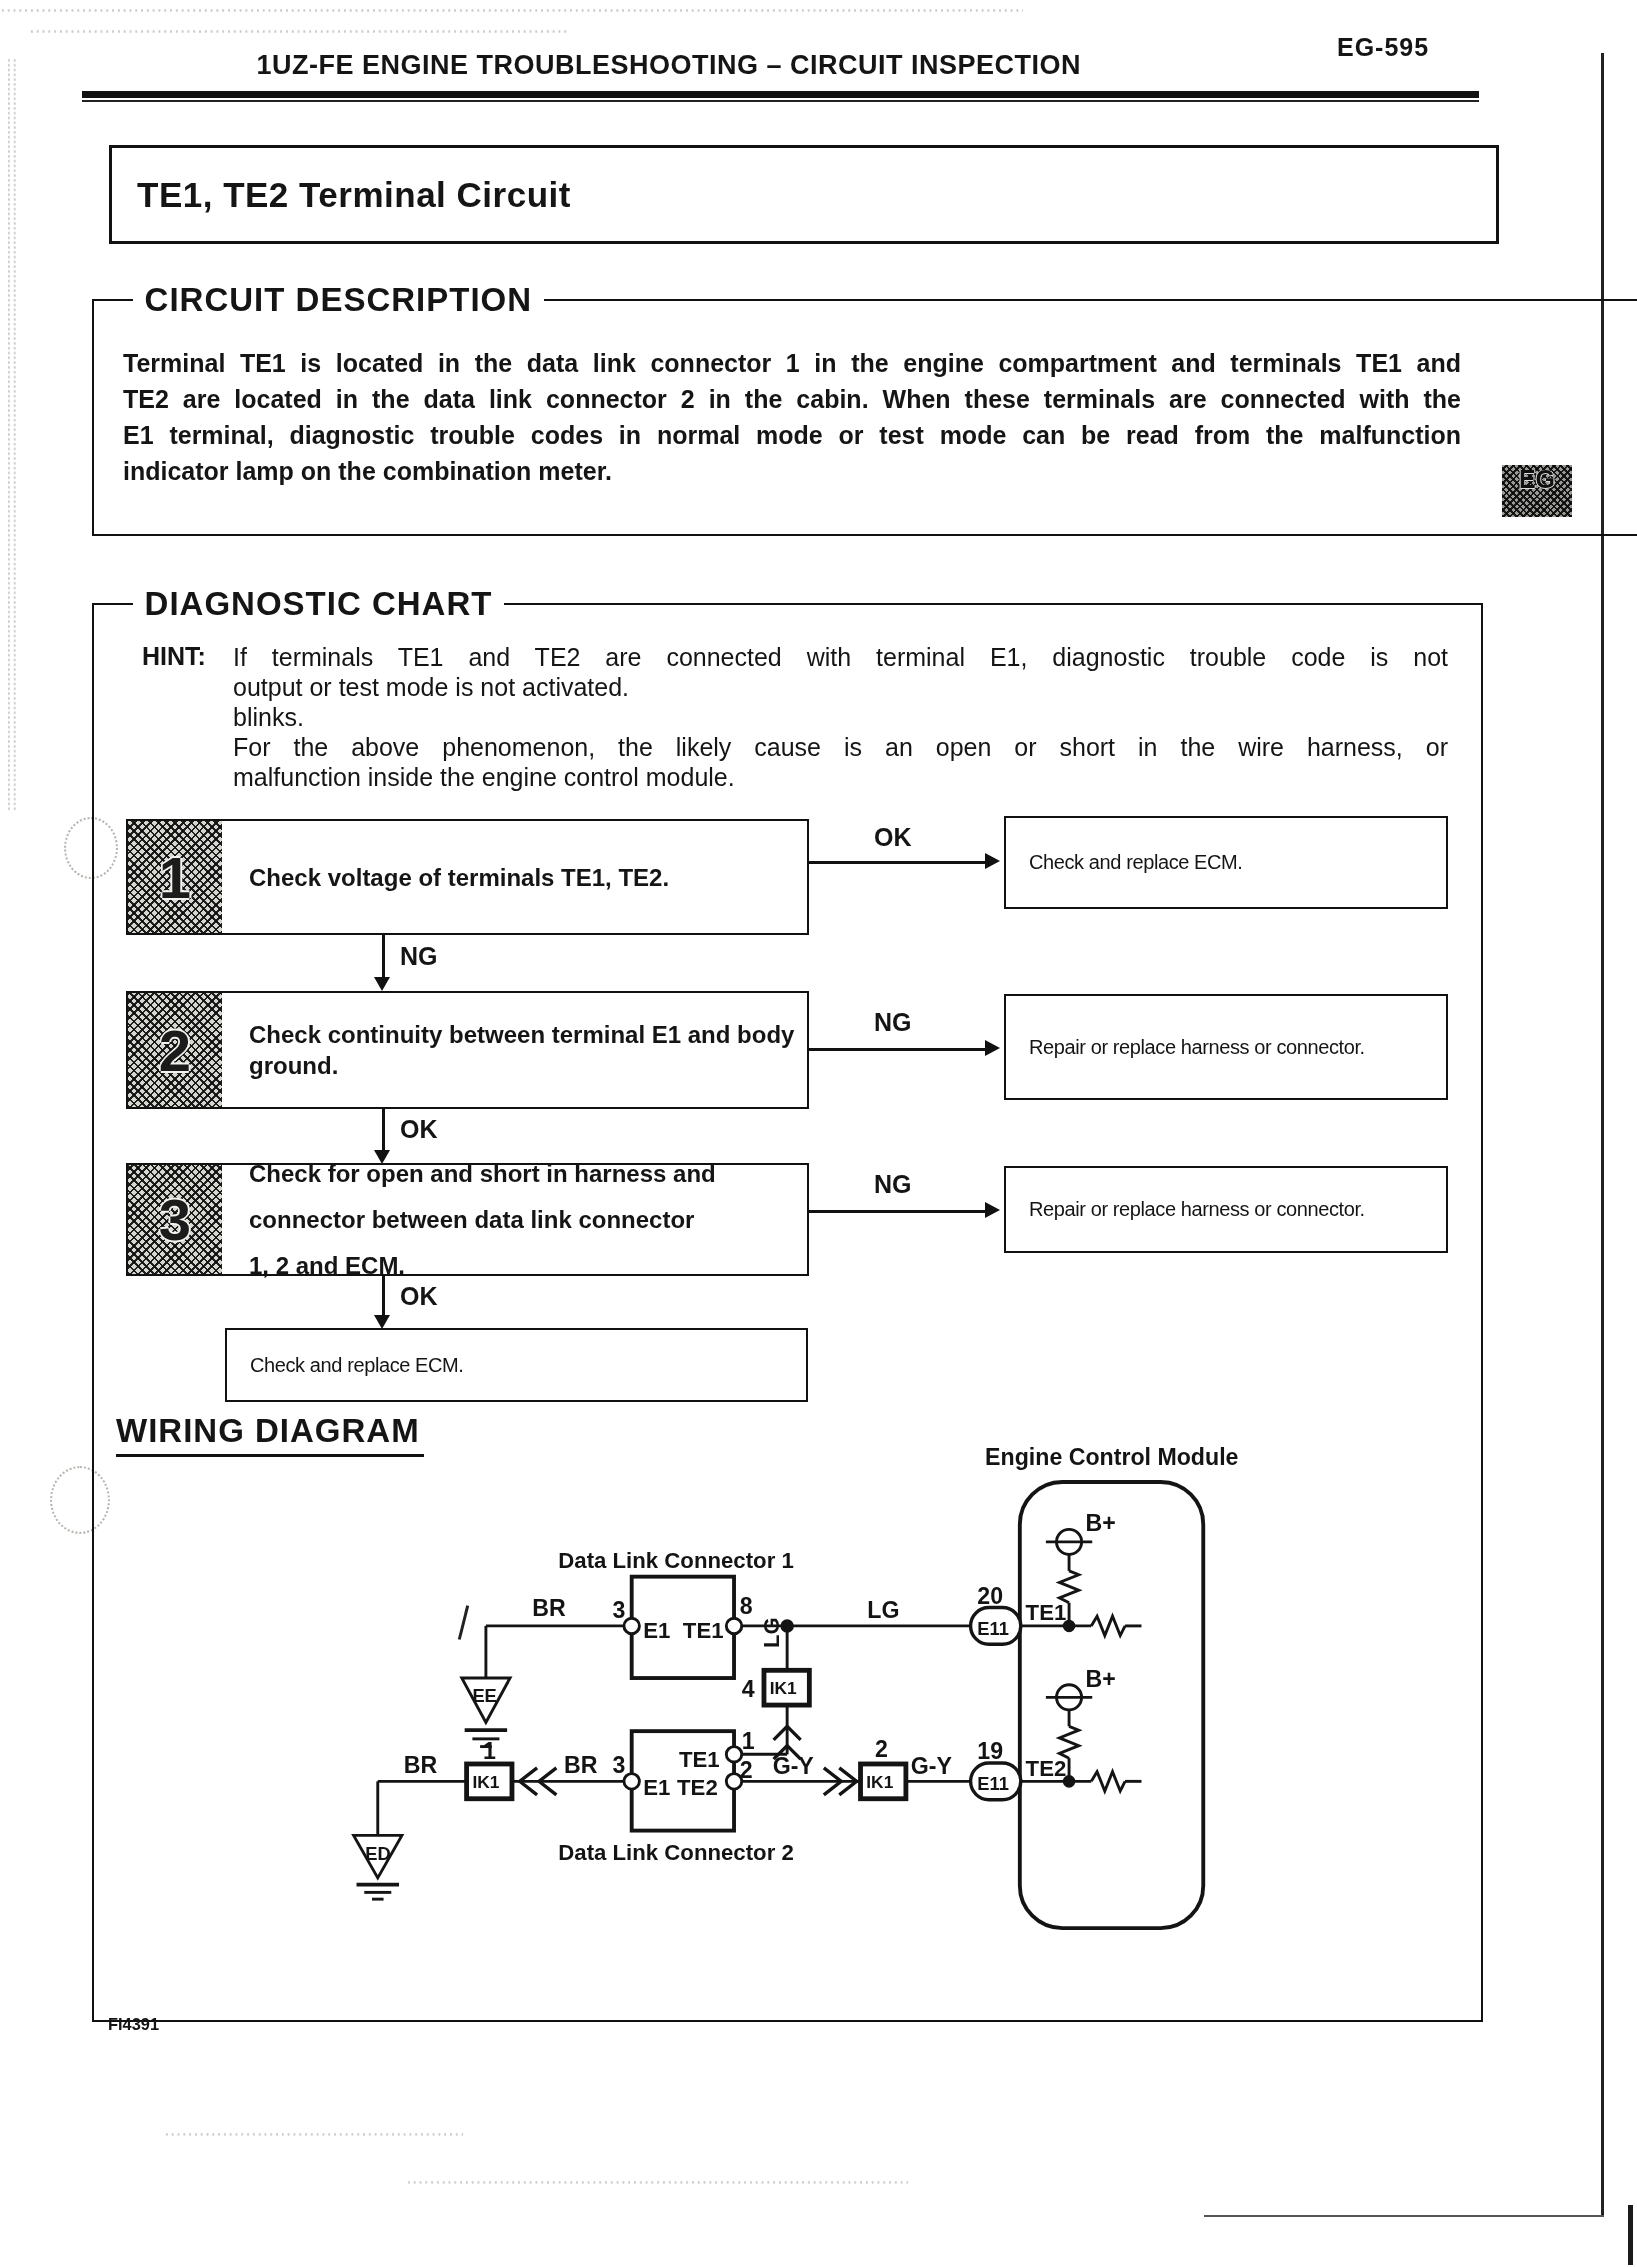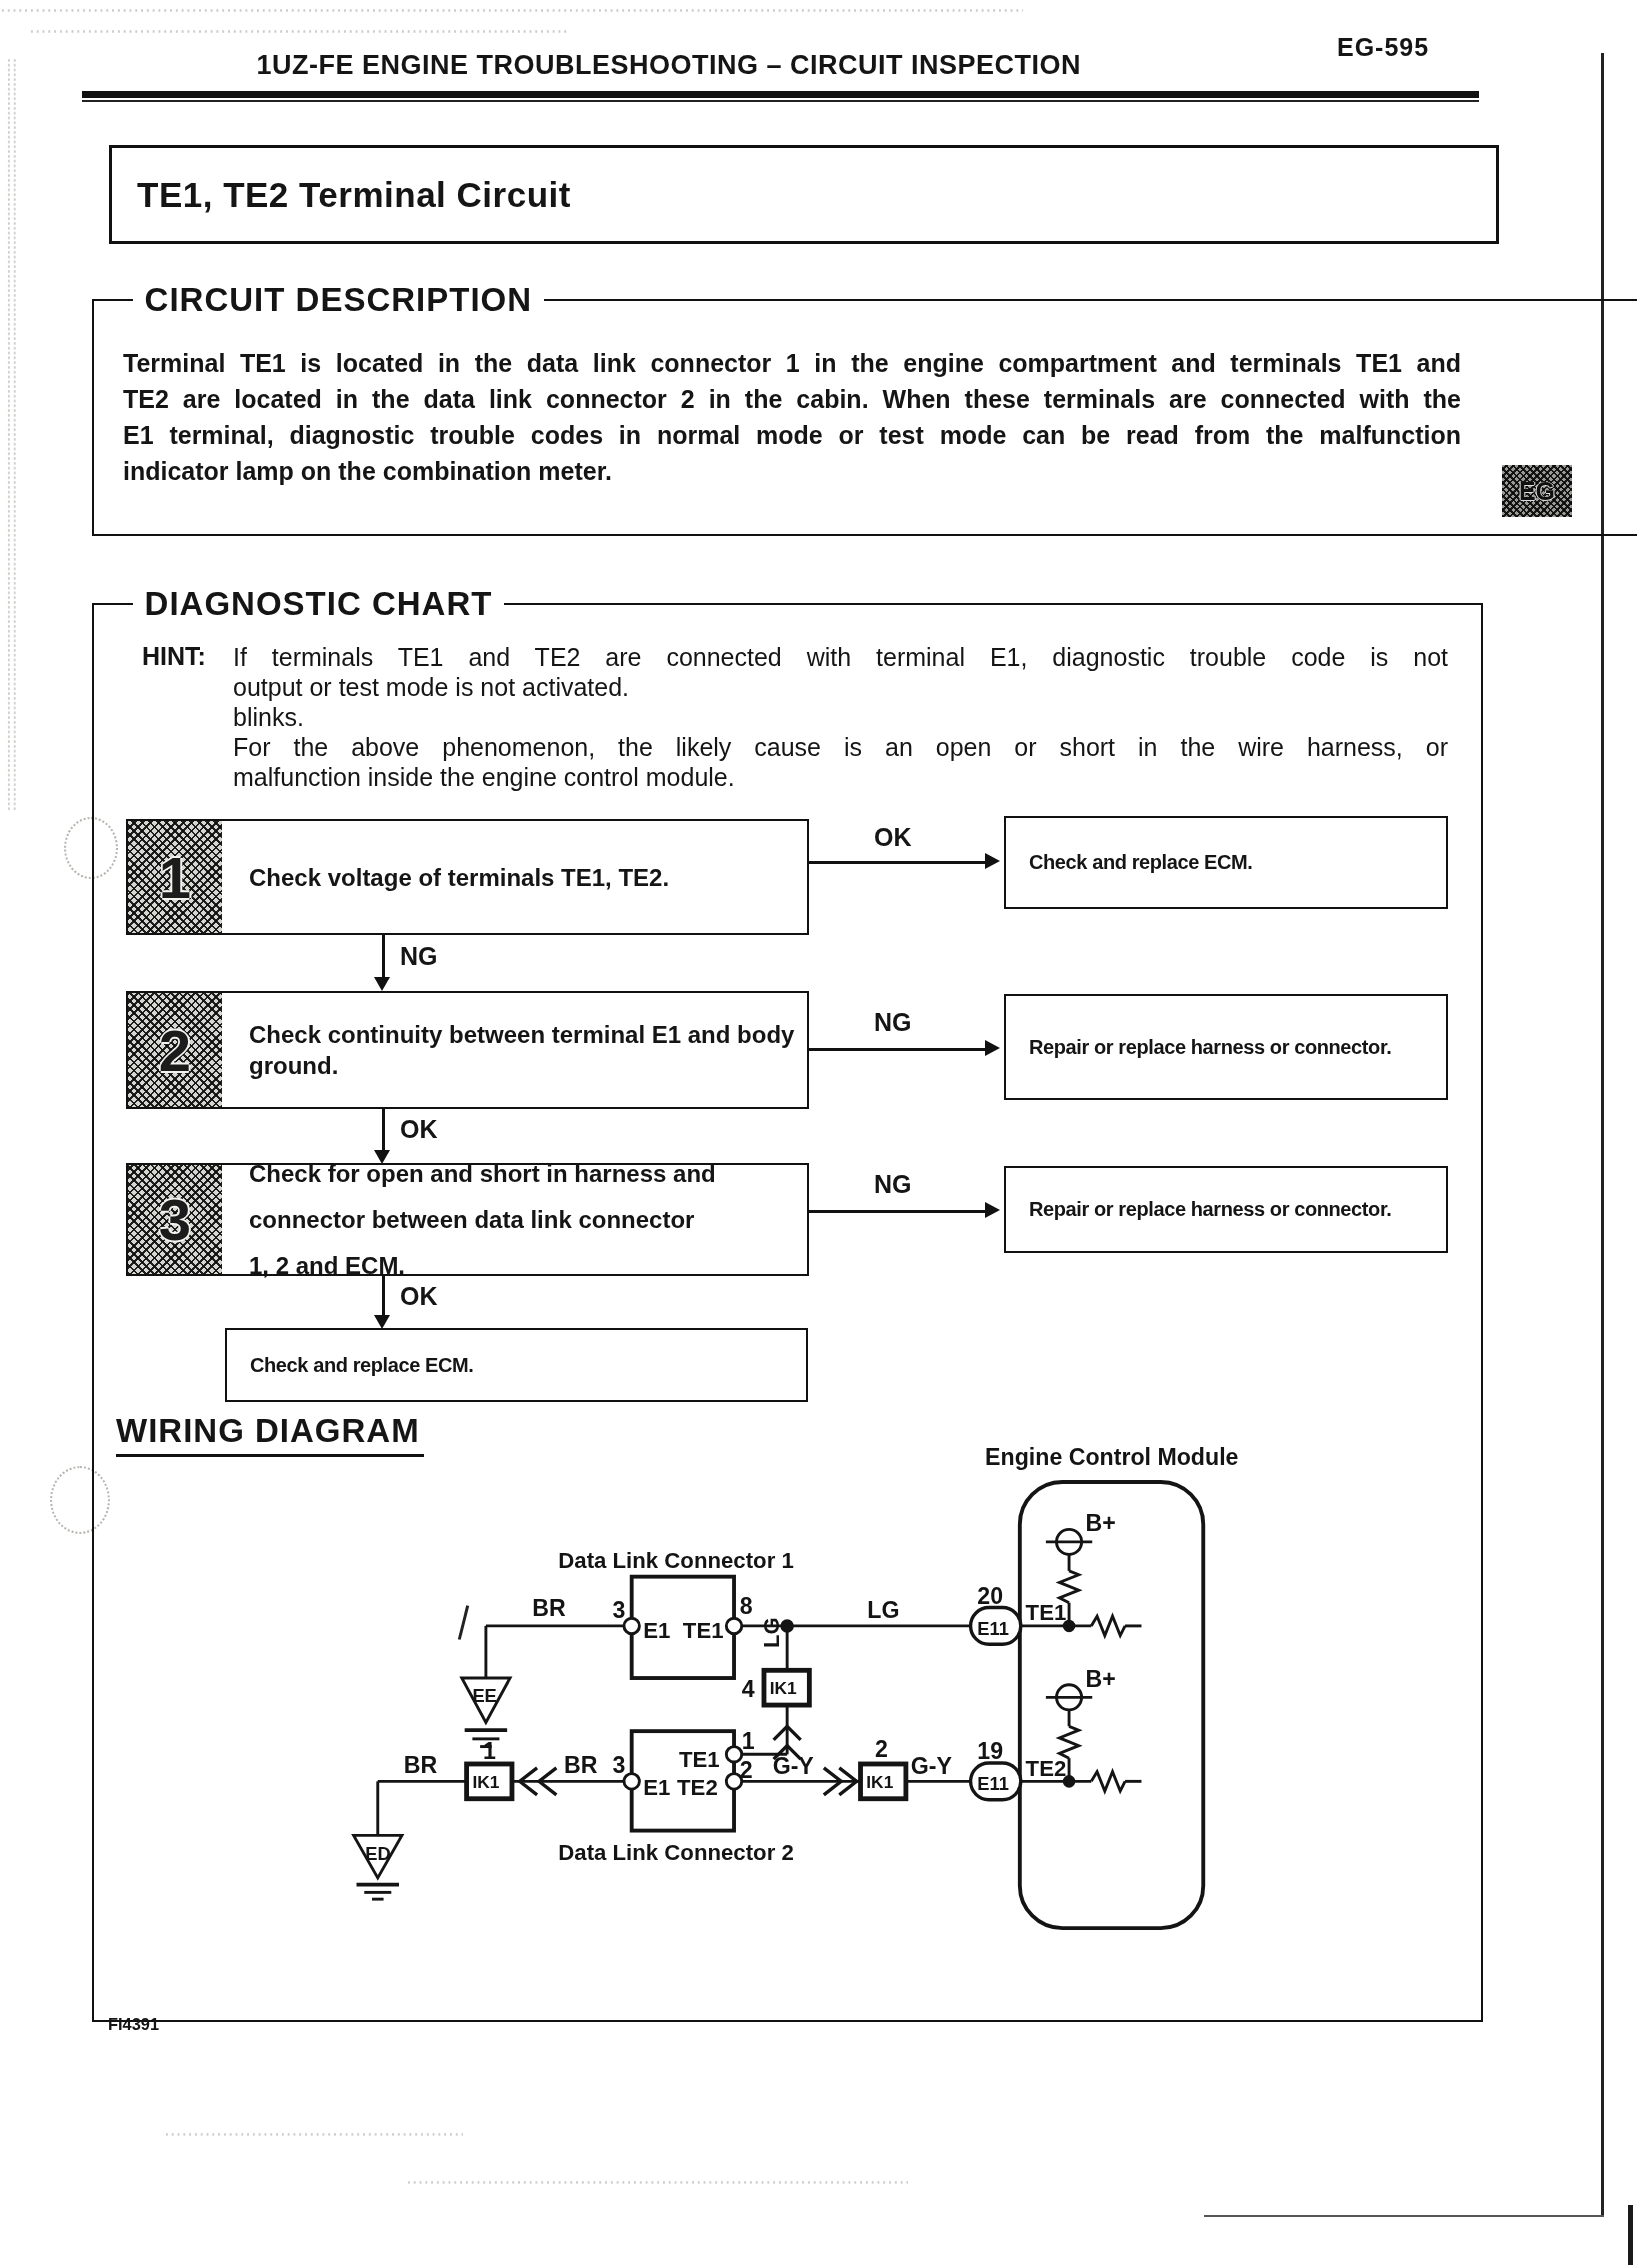--- a/index.html
+++ b/index.html
@@ -34,36 +34,36 @@
   .step-box{position:absolute; border:2.9px solid #111; box-sizing:border-box; background:#fff; display:flex;}
   .hatch{width:94px; flex:0 0 94px; background-color:#d6d6d0;
     background-image:repeating-linear-gradient(45deg,rgba(15,15,15,.92) 0 1.9px,transparent 1.9px 5.8px),
                      repeating-linear-gradient(-45deg,rgba(15,15,15,.92) 0 1.9px,transparent 1.9px 5.8px);
     display:flex; align-items:center; justify-content:center;}
   .hatch span{font-size:58px; font-weight:700; color:#1c1c1c;
     text-shadow:-1.9px 0 0 #f2f2ee,1.9px 0 0 #f2f2ee,0 -1.9px 0 #f2f2ee,0 1.9px 0 #f2f2ee;}
   .step-text{flex:1; display:flex; flex-direction:column; justify-content:center; padding-left:27px; padding-right:7.7px;
     font-size:24px; font-weight:700; line-height:31px;}
   .result-box{position:absolute; border:2.9px solid #111; box-sizing:border-box; background:#fff; display:flex; align-items:center;}
-  .result-box div{padding-left:23px; font-size:20px; font-weight:700; letter-spacing:-0.4px;}
+  .result-box div{padding-left:23px; font-size:20px; font-weight:400; letter-spacing:-0.4px;}
   .branch-label{position:absolute; font-size:25px; font-weight:700;}
   .harrow{position:absolute; height:2.9px; background:#111;}
   .harrow::after{content:""; position:absolute; right:-14.5px; top:-7.7px; width:0; height:0;
     border-left:15.4px solid #111; border-top:8.7px solid transparent; border-bottom:8.7px solid transparent;}
   .varrow{position:absolute; width:2.9px; background:#111;}
   .varrow::after{content:""; position:absolute; left:-7.7px; bottom:-13.5px; width:0; height:0;
     border-top:14.5px solid #111; border-left:8.7px solid transparent; border-right:8.7px solid transparent;}
   
   .wiring-head{left:116px; top:1412px; font-size:33px; font-weight:700; letter-spacing:1px; border-bottom:3.9px solid #111; padding:0 3.9px 3.9px 0;}
   .fig-code{left:108px; top:1991px; font-size:16.4px; font-weight:700;margin-top:24px;}
   
   .eg-tab{left:1502px; top:465px; width:70px; height:52px; background-color:#9a9a94;
     background-image:repeating-linear-gradient(45deg,rgba(10,10,10,.9) 0 1.9px,transparent 1.9px 4.8px),
                      repeating-linear-gradient(-45deg,rgba(10,10,10,.9) 0 1.9px,transparent 1.9px 4.8px);
-    display:flex; align-items:center; justify-content:center;}
+    display:flex; align-items:flex-start; justify-content:center;}
   .eg-tab span{font-size:25px; font-weight:700; color:#101010; text-shadow:-1px 0 0 #ddd,1px 0 0 #ddd,0 1px 0 #ddd;}
   .page-vline{left:1601px; top:53px; width:2.9px; height:2164px; background:#222;}
   .corner-bar{left:1628px; top:2205px; width:4.8px; height:60px; background:#1a1a1a;}
   .bot-hline{left:1204px; top:2215px; width:400px; height:1.9px; background:#555;}
   .dotted-circle{border:2.9px dotted #b5b5ae; border-radius:50%;}
   .noise{background-image:radial-gradient(circle,#a2a29a 1px,transparent 1.3px); background-size:5.8px 4.8px; opacity:.55;}
   .slash{left:462px; top:1605px; width:2.9px; height:35px; background:#222; transform:rotate(14deg);}
   svg text{font-family:"Liberation Sans","DejaVu Sans",sans-serif; font-weight:700; fill:#141414;}
 </style>
 </head>

